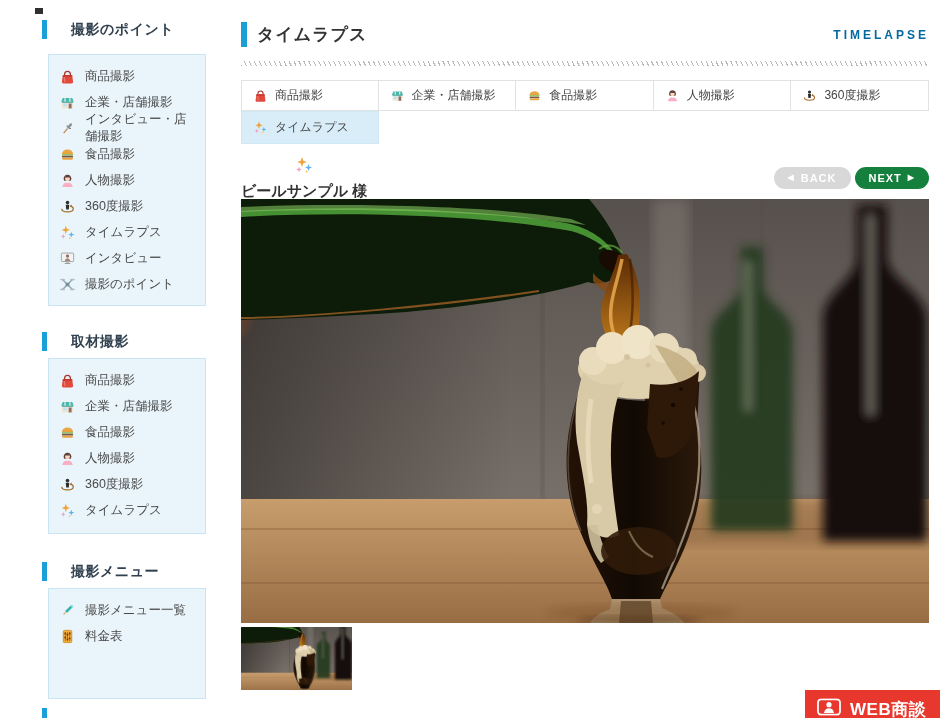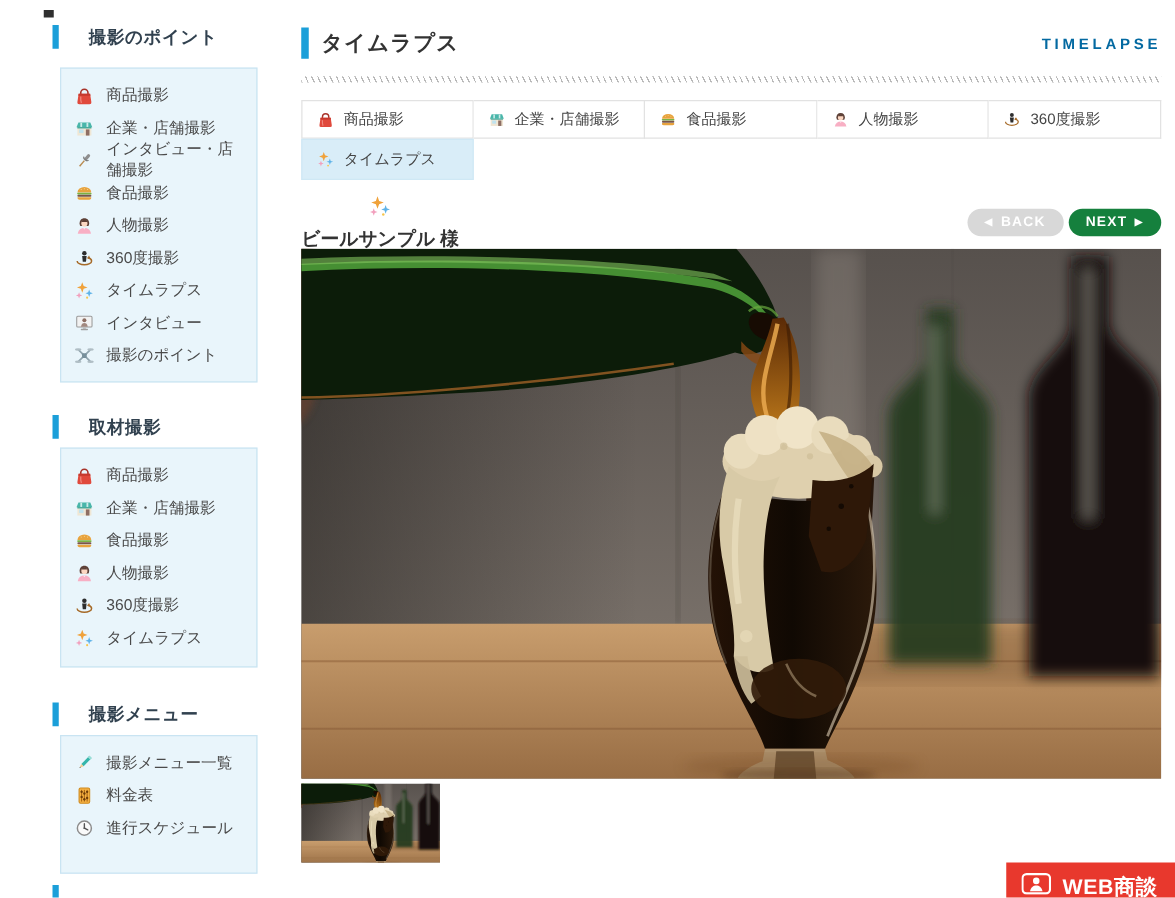--- a/index.html
+++ b/index.html
@@ -361,26 +361,20 @@
           <use href="#i-pencil"></use>
         </svg>
         <span>撮影メニュー一覧</span>
       </li>
     <li>
         <svg class="ico">
           <use href="#i-abacus"></use>
         </svg>
         <span>料金表</span>
       </li>
-    <li>
-        <svg class="ico">
-          <use href="#i-clock"></use>
-        </svg>
-        <span>進行スケジュール</span>
-      </li>
   </ul>
 
   <div class="sec-head sec4">
     <span class="bar"></span>
   </div>
 </nav>
 
 <main class="main">
 
   <div class="m-head">

